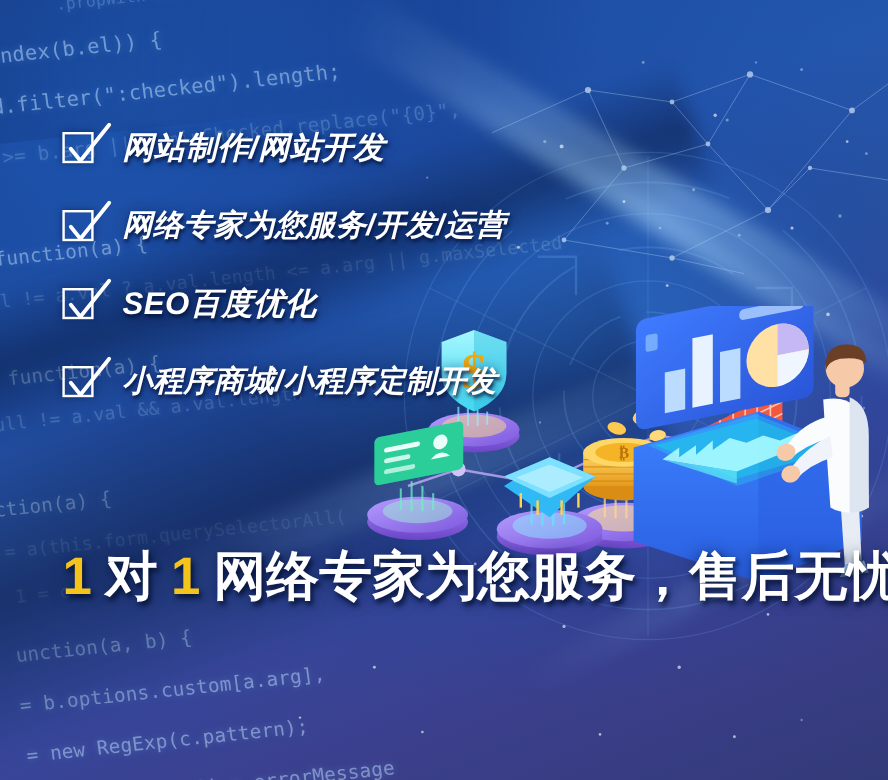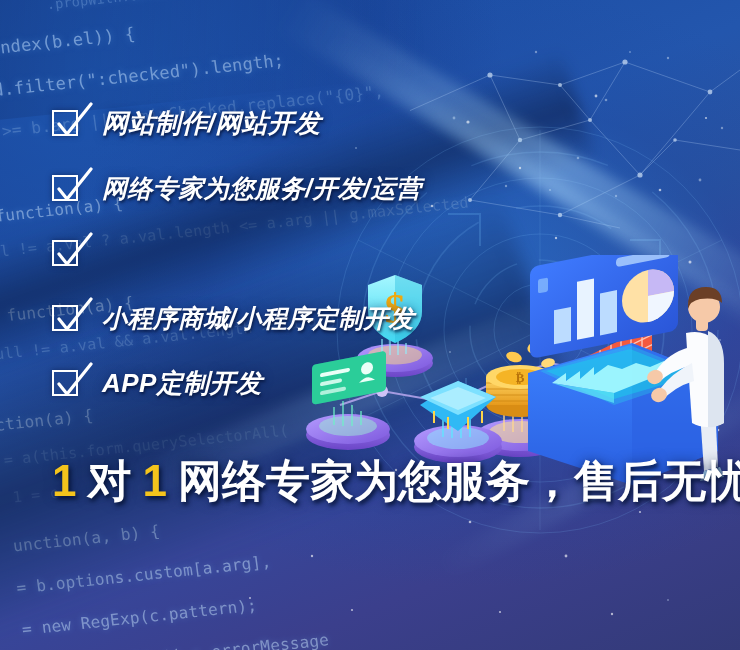--- a/index.html
+++ b/index.html
@@ -452,41 +452,33 @@
       <div class="label">网络专家为您服务/开发/运营</div>
     </div>
 
     <div class="row row-3">
       <div class="chk">
         <div class="box"></div>
         <svg width="44" height="40" viewBox="0 0 44 40">
           <path d="M8,22 L16,32 L40,2" fill="none" stroke="#ffffff" stroke-width="3.2" stroke-linecap="round" stroke-linejoin="round"></path>
         </svg>
       </div>
+      <div class="label">SEO百度优化</div>
     </div>
 
     <div class="row row-4">
       <div class="chk">
         <div class="box"></div>
         <svg width="44" height="40" viewBox="0 0 44 40">
           <path d="M8,22 L16,32 L40,2" fill="none" stroke="#ffffff" stroke-width="3.2" stroke-linecap="round" stroke-linejoin="round"></path>
         </svg>
       </div>
       <div class="label">小程序商城/小程序定制开发</div>
     </div>
 
-    <div class="row row-5">
-      <div class="chk">
-        <div class="box"></div>
-        <svg width="44" height="40" viewBox="0 0 44 40">
-          <path d="M8,22 L16,32 L40,2" fill="none" stroke="#ffffff" stroke-width="3.2" stroke-linecap="round" stroke-linejoin="round"></path>
-        </svg>
-      </div>
-      <div class="label">APP定制开发</div>
-    </div>
 
   </div>
 
   <div class="headline">
     <span class="hl-num">1</span>
     <span class="hl-gap"></span>
     <span class="hl-w">对</span>
     <span class="hl-gap"></span>
     <span class="hl-num">1</span>
     <span class="hl-gap"></span>

